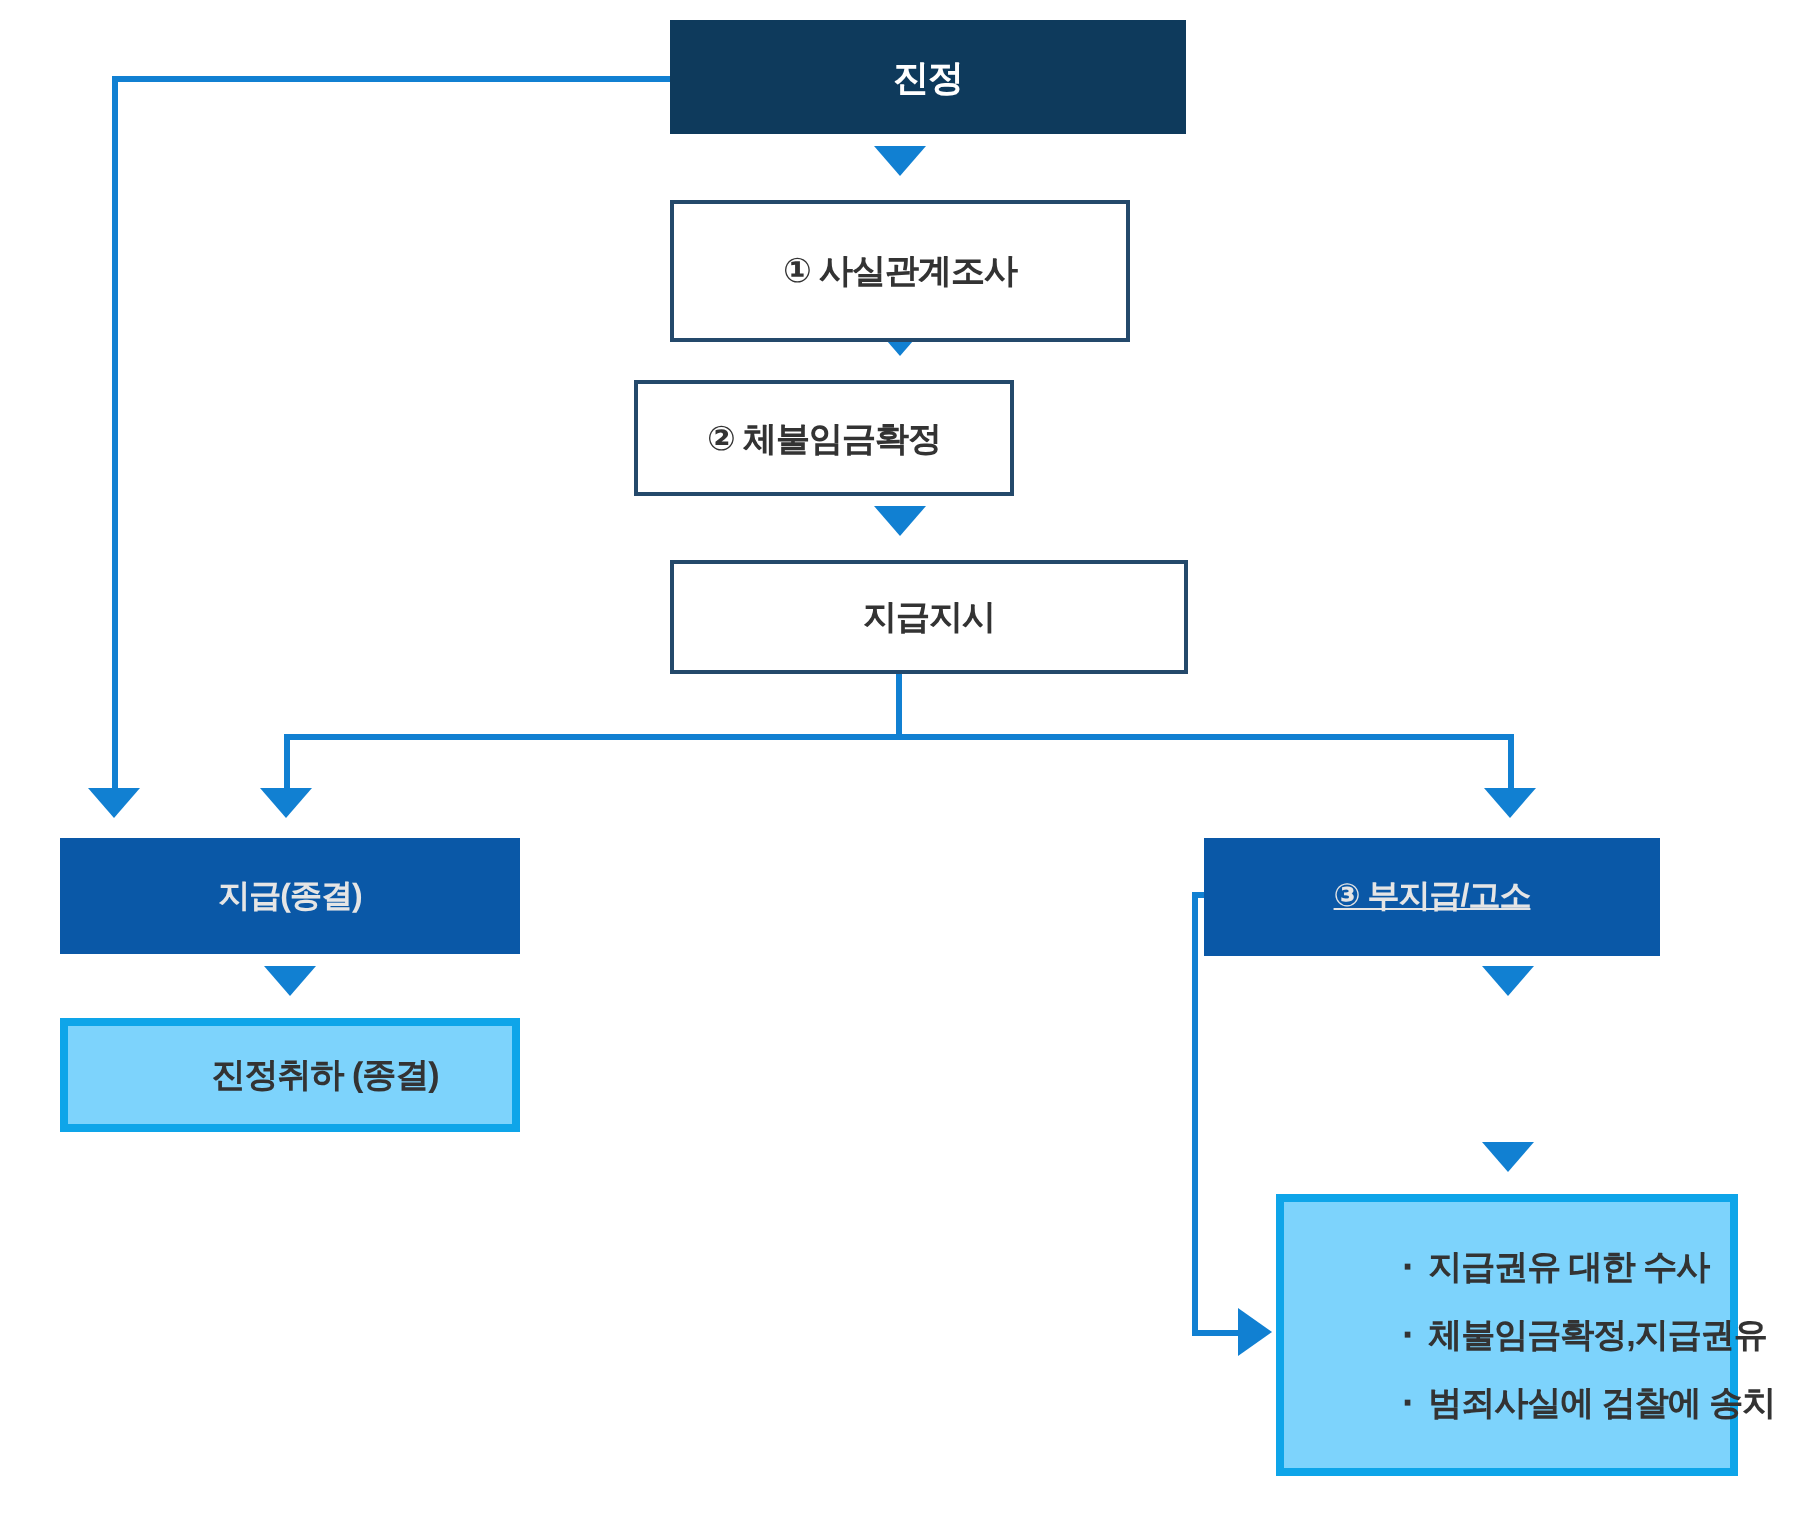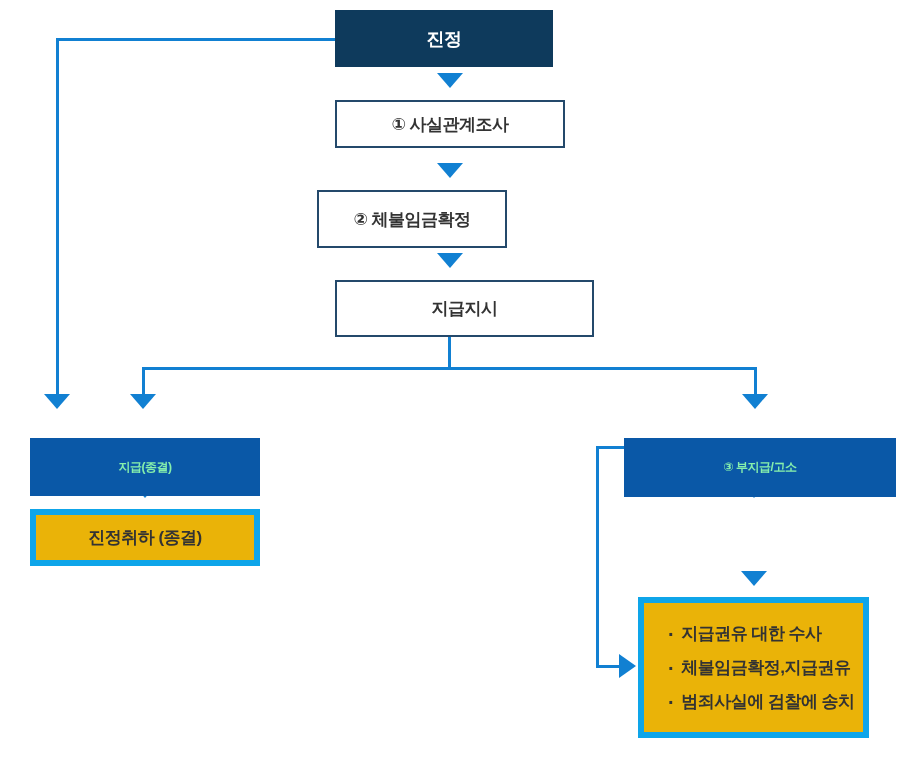--- a/index.html
+++ b/index.html
@@ -25,38 +25,38 @@
     letter-spacing: -0.5px;
   }
   .filled-navy {
     background: #0e3a5c;
     color: #ffffff;
     font-weight: 700;
     font-size: 18px;
   }
   .filled-blue {
     background: #0a58a7;
-    color: #86efac;
+    color: #e5e5e5;
     font-weight: 700;
-    font-size: 12px;
-    margin-top: 19px;
+    font-size: 16px;
   }
   .outline-navy {
     background: #ffffff;
     border: 2px solid #24496b;
     color: #333333;
     font-weight: 600;
     font-size: 17px;
   }
   .outline-blue {
-    background: #eab308;
-    border: 6px solid #0ea5e9;
+    background: #7dd3fc;
+    border: 4px solid #0ea5e9;
     color: #333333;
     font-weight: 600;
     font-size: 17px;
+    padding-left: 35px;
   }
   .line {
     position: absolute;
     background: #1180d2;
   }
   .arrow-down {
     position: absolute;
     width: 0;
     height: 0;
     border-left: 13px solid transparent;
@@ -120,45 +120,45 @@
   <div class="arrow-down" style="left:132px; top:483px;"></div>
 
   <div class="arrow-down" style="left:741px; top:483px;"></div>
   <div class="arrow-down" style="left:741px; top:571px;"></div>
 
   <div class="line" style="left:596px; top:446px; width:42px; height:3px;"></div>
   <div class="line" style="left:596px; top:446px; width:3px; height:222px;"></div>
   <div class="line" style="left:596px; top:665px; width:24px; height:3px;"></div>
   <div class="arrow-right" style="left:619px; top:654px;"></div>
 
-  <div class="box filled-navy" style="left:335px; top:10px; width:218px; height:57px;">
+  <div class="box filled-navy" style="left:335px; top:10px; width:258px; height:57px;">
     <span>진정</span>
   </div>
 
-  <div class="box outline-navy" style="left:335px; top:100px; width:230px; height:48px;">
+  <div class="box outline-navy" style="left:335px; top:100px; width:230px; height:71px;">
     <span>① 사실관계조사</span>
   </div>
 
   <div class="box outline-navy" style="left:317px; top:190px; width:190px; height:58px;">
     <span>② 체불임금확정</span>
   </div>
 
   <div class="box outline-navy" style="left:335px; top:280px; width:259px; height:57px;">
     <span>지급지시</span>
   </div>
 
   <div class="box filled-blue" style="left:30px; top:419px; width:230px; height:58px;">
     <span>지급(종결)</span>
   </div>
 
   <div class="box outline-blue" style="left:30px; top:509px; width:230px; height:57px;">
     <span>진정취하 (종결)</span>
   </div>
 
-  <div class="box filled-blue" style="left:624px; top:419px; width:272px; height:59px;">
+  <div class="box filled-blue" style="left:602px; top:419px; width:228px; height:59px;text-decoration:underline;">
     <span>③ 부지급/고소</span>
   </div>
 
 
   <div class="box outline-blue" style="left:638px; top:597px; width:231px; height:141px;">
     <div class="details-list">
       <div class="detail-item">
         <span class="bullet">·</span>
         <span>지급권유 대한 수사</span>
       </div>

